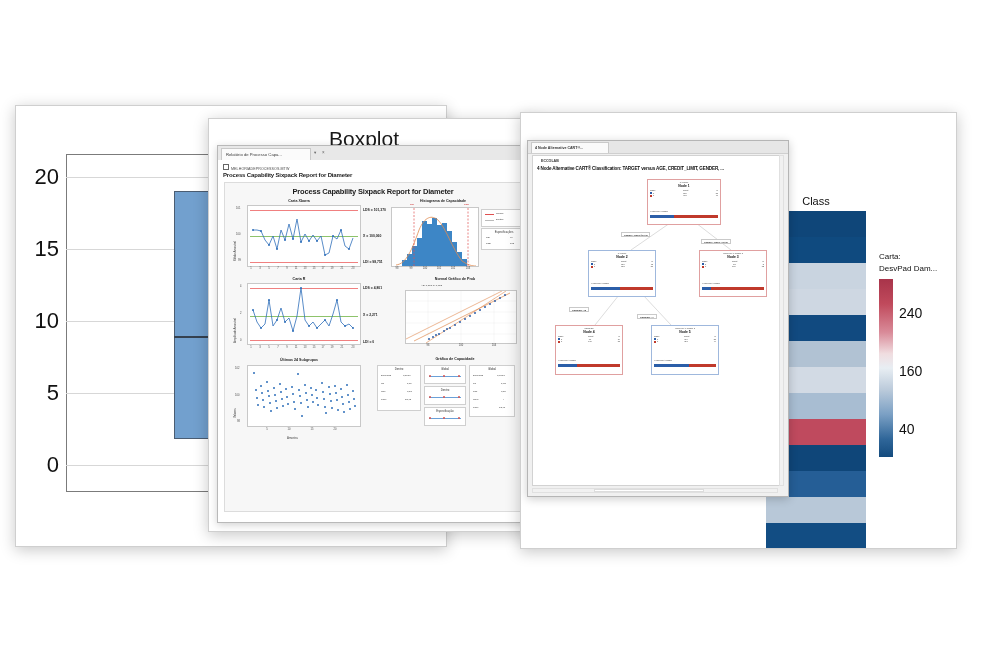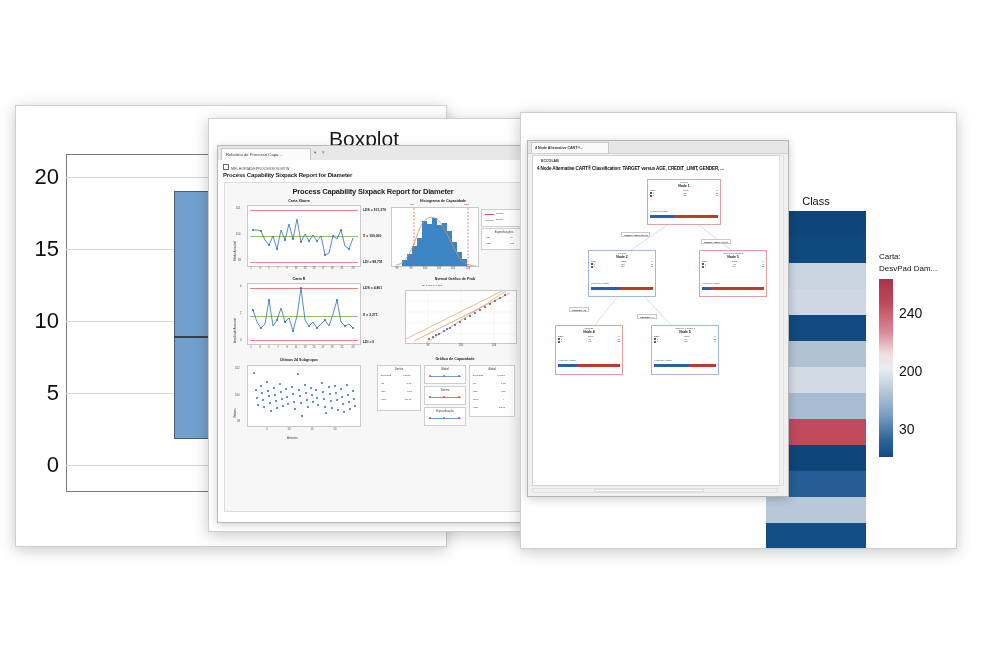--- a/index.html
+++ b/index.html
@@ -513,22 +513,22 @@
       <div class="hm-cell" style="top:260px;height:26px;background:#255e96;"></div>
       <div class="hm-cell" style="top:286px;height:26px;background:#b8c8d8;"></div>
       <div class="hm-cell" style="top:312px;height:26px;background:#124d83;"></div>
     </div>
 
     <div class="hm-legtitle" style="left:358px;top:138px;">Carta:</div>
     <div class="hm-legtitle" style="left:358px;top:150px;">DesvPad Dam...</div>
     <div class="hm-legbar" style="left:358px;top:166px;height:178px;
       background:linear-gradient(to bottom,#a8344a 0%,#c04a5c 14%,#d98b99 30%,#f0dde0 42%,#e8eef3 50%,#bccbdb 62%,#7ba0c4 76%,#2f6699 90%,#144b7e 100%);"></div>
     <div class="hm-legtick" style="left:378px;top:192px;">240</div>
-    <div class="hm-legtick" style="left:378px;top:250px;">200</div>
-    <div class="hm-legtick" style="left:378px;top:308px;">30</div>
+    <div class="hm-legtick" style="left:378px;top:250px;">160</div>
+    <div class="hm-legtick" style="left:378px;top:308px;">40</div>
 
     <div class="cartwin">
       <div class="cw-tabbar">
         <div class="cw-tab">4 Node Alternative CART®...</div>
       </div>
       <div class="cw-doc">
         <div class="cw-small">ECCOLAB</div>
         <div class="cw-h1">4 Node Alternative CART® Classification: TARGET versus AGE, CREDIT_LIMIT, GENDER, ...</div>
 
         <div class="cw-canvas">

